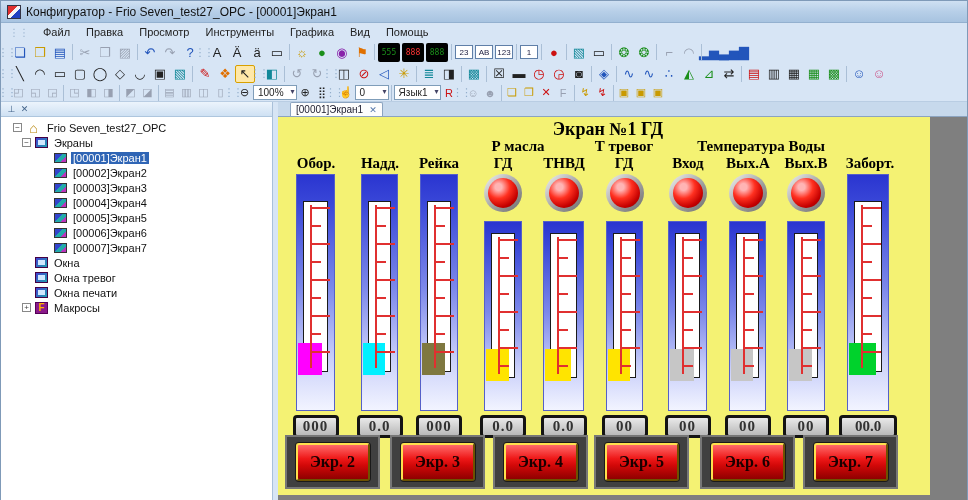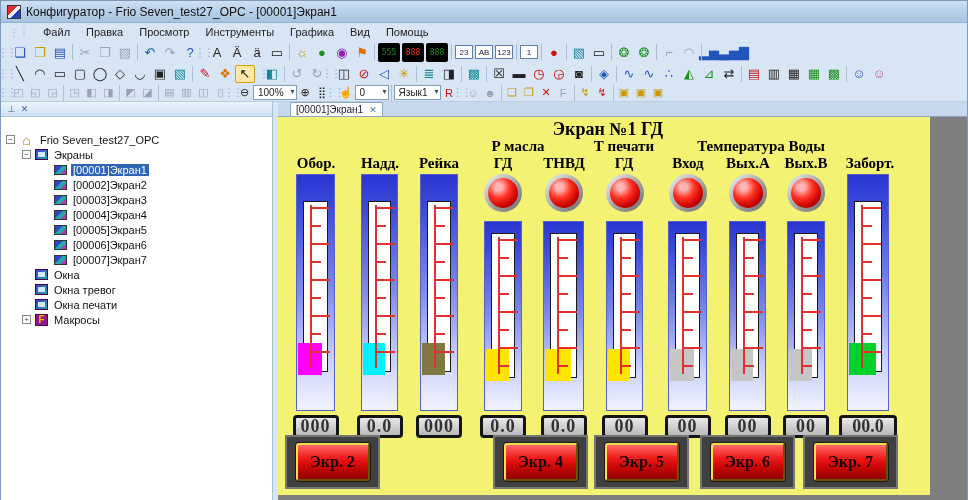--- a/index.html
+++ b/index.html
@@ -38,21 +38,21 @@
   .tbi[data-type="lcd"][data-tint="red"] { color:#f33; }
 
   
   .main { display:flex; height:400px; }
   .project-panel { width:272px; background:#fff; border-right:1px solid #a9c0d9; display:flex; flex-direction:column; }
   .panel-header { height:15px; background:linear-gradient(180deg,#ecf4fc,#cfe1f3); border-bottom:1px solid #aec6de; display:flex; align-items:center; padding:0 4px; }
   .panel-title { flex:1; font-size:10px; color:#1c3a5e; }
   .panel-btn { font-size:9px; color:#44648a; width:13px; text-align:center; cursor:default; }
   .tree { flex:1; overflow:hidden; padding-top:3px; }
   .tree-row { display:flex; align-items:center; height:15px; font-size:11px; color:#111; white-space:nowrap; }
-  .tree-row[data-level="0"] { padding-left:5px;margin-top:12px; } .tree-row[data-level="1"] { padding-left:21px; } .tree-row[data-level="2"] { padding-left:40px; }
+  .tree-row[data-level="0"] { padding-left:12px; } .tree-row[data-level="1"] { padding-left:21px; } .tree-row[data-level="2"] { padding-left:40px; }
   .exp { width:9px; height:9px; border:1px solid #888; background:#fff; font-size:8px; line-height:7px; text-align:center; color:#444; margin-right:4px; flex:none; }
   .tree-row[data-exp="minus"] .exp::before { content:"−"; } .tree-row[data-exp="plus"] .exp::before { content:"+"; }
   .tree-row[data-exp="none"] .exp { visibility:hidden; }
   .ti { width:15px; height:13px; margin-right:4px; flex:none; display:inline-flex; align-items:center; justify-content:center; }
   .tree-row[data-icon="home"] .ti::before { content:"⌂"; color:#b8860b; font-size:14px; font-weight:bold; }
   .tree-row[data-icon="screens"] .ti { background:linear-gradient(135deg,#4040d0,#20a0b0); border:1px solid #404; width:13px; height:11px; }
   .tree-row[data-icon="screens"] .ti::before { content:""; width:7px; height:5px; background:#d0e8ff; }
   .tree-row[data-icon="screen"] .ti { background:linear-gradient(135deg,#3344cc 0 40%,#22aaaa 40% 70%,#bb33bb 70%); border:1px solid #333; width:13px; height:10px; }
   .tree-row[data-icon="macro"] .ti { background:#8b1a8b; border:1px solid #550055; color:#ffb300; font-weight:bold; font-size:10px; width:13px; height:12px; }
   .tree-row[data-icon="macro"] .ti::before { content:"F"; }
@@ -84,21 +84,21 @@
   .gauge { position:relative; width:100%; background:linear-gradient(180deg,#2a35d0 0%,#3947d8 12%,#7c88ea 48%,#c9cffa 78%,#f2f4ff 100%); border:1px solid #5560c8; flex:none; }
   .tall .gauge { height:237px; } .short .gauge { height:190px; }
   .scale { position:absolute; left:6px; right:6px; background:#fff; border:1px solid #1a1a1a; }
   .tall .scale { top:26px; bottom:38px; } .short .scale { top:11px; bottom:32px; }
   .fill { position:absolute; left:-6px; right:5px; bottom:-4px; height:32px; z-index:1; }
   .ticks { position:absolute; left:6px; top:5px; bottom:5px; width:22px; z-index:2;
     background-image:repeating-linear-gradient(to bottom,#e03030 0 2px,transparent 2px 36px),repeating-linear-gradient(to bottom,#e03030 0 2px,transparent 2px 18px);
     background-size:20px 100%,11px calc(100% - 18px); background-position:0 0,0 18px; background-repeat:no-repeat; }
   .ticks::before { content:""; position:absolute; left:0; top:-2px; bottom:-2px; border-left:2px solid #e03030; }
 
-  .display { margin-top:4px; width:46px; height:23px; border:3px solid #141414; border-radius:4px; background:linear-gradient(180deg,#e9e9e9,#b9b9b9); font-size:18px; font-weight:bold; color:#333; display:flex; align-items:center; justify-content:center; letter-spacing:1px; flex:none; }
+  .display { margin-top:4px; width:46px; height:23px; border:3px solid #141414; border-radius:4px; background:linear-gradient(180deg,#e9e9e9,#b9b9b9); font-size:15px; font-weight:bold; color:#333; display:flex; align-items:center; justify-content:center; letter-spacing:1px; flex:none; }
   .c10 .display { width:58px; letter-spacing:0; }
 
   .btn-panel { position:absolute; top:318px; width:95px; height:54px; background:#404040; border:2px solid #777; display:flex; align-items:center; justify-content:center; }
   .bp1{left:7px;} .bp2{left:112px;} .bp3{left:215px;} .bp4{left:316px;} .bp5{left:422px;} .bp6{left:525px;}
   .btn-red { width:74px; height:38px; background:linear-gradient(180deg,#ff6a6a 0%,#ee1818 40%,#d20808 60%,#8f0000 100%);
     border:2px solid; border-color:#ffdf4d #6e5200 #6e5200 #ffdf4d; box-shadow:0 0 0 1px #1a1a1a; border-radius:3px;
     font-family:"Liberation Serif",serif; font-size:16px; font-weight:bold; color:#1a0000; display:flex; align-items:center; justify-content:center; cursor:default; }
 </style>
 </head>
 <body>
@@ -364,21 +364,21 @@
           <span>[00001]Экран1</span>
           <span class="tab-close">✕</span>
         </div>
       </div>
       <div class="canvas">
         <div class="screen">
 
           <div class="screen-title">Экран №1 ГД</div>
 
           <span class="glabel gl1">Р масла</span>
-          <span class="glabel gl2">Т печати</span>
+          <span class="glabel gl2">Т тревог</span>
           <span class="glabel gl3">Температура Воды</span>
 
           <span class="clabel l1">Обор.</span>
           <span class="clabel l2">Надд.</span>
           <span class="clabel l3">Рейка</span>
           <span class="clabel l4">ГД</span>
           <span class="clabel l5">ТНВД</span>
           <span class="clabel l6">ГД</span>
           <span class="clabel l7">Вход</span>
           <span class="clabel l8">Вых.А</span>
@@ -489,20 +489,23 @@
                 <div class="scale">
                   <div class="fill" style="background: rgb(0, 210, 44);"></div>
                   <div class="ticks"></div>
                 </div>
               </div>
             <div class="display">00.0</div>
           </div>
 
           <div class="btn-panel bp1">
               <div class="btn-red">Экр. 2</div>
+            </div>
+          <div class="btn-panel bp2">
+              <div class="btn-red">Экр. 3</div>
             </div>
           <div class="btn-panel bp3">
               <div class="btn-red">Экр. 4</div>
             </div>
           <div class="btn-panel bp4">
               <div class="btn-red">Экр. 5</div>
             </div>
           <div class="btn-panel bp5">
               <div class="btn-red">Экр. 6</div>
             </div>

